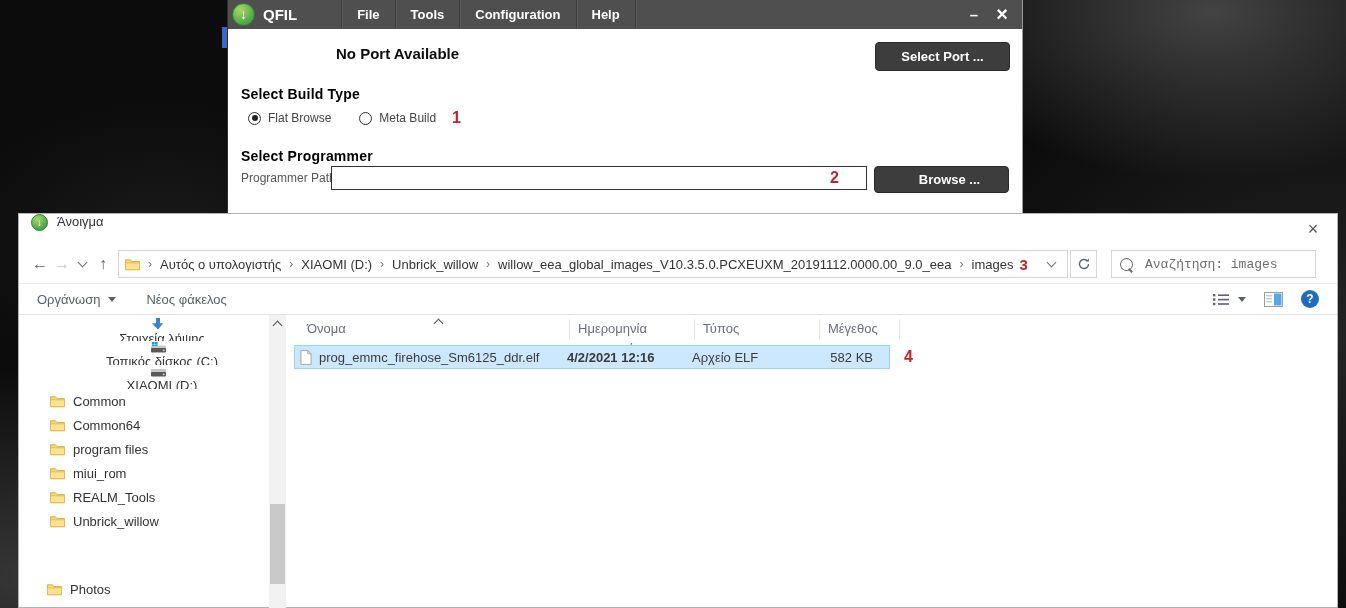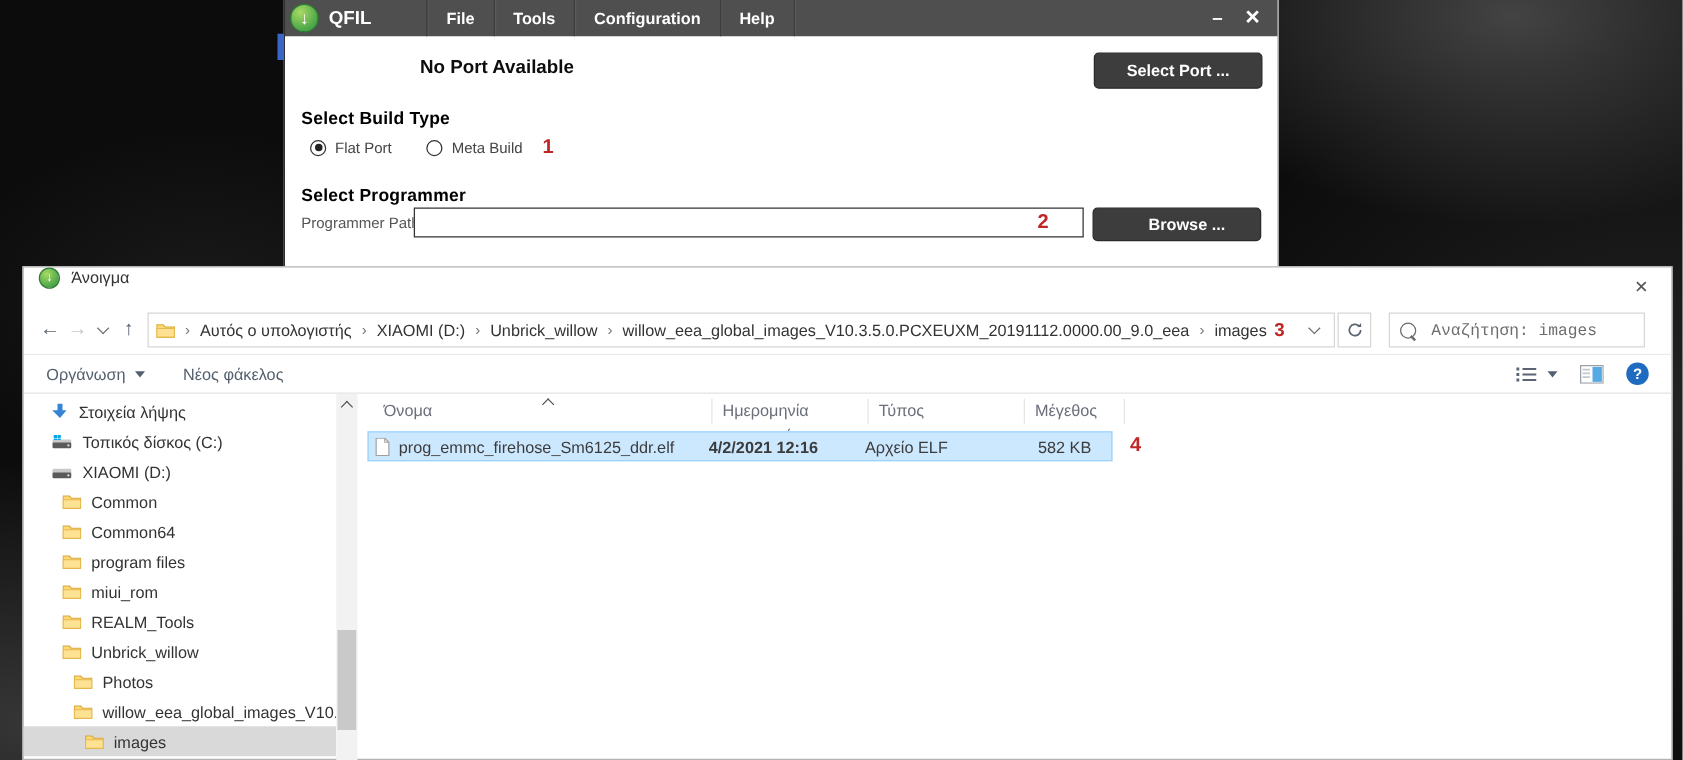--- a/index.html
+++ b/index.html
@@ -88,21 +88,21 @@
   .newfolder{margin-left:30px;}
   .toolbar-right{margin-left:auto;display:flex;align-items:center;}
   .view-group{display:flex;align-items:center;margin-right:18px;}
   .pane-icon{margin-right:18px;display:flex;}
   .help-circle{width:18px;height:18px;border-radius:50%;background:#1e6bc0;color:#fff;font-weight:bold;
                font-size:12px;text-align:center;line-height:18px;}
   .content{display:flex;height:calc(100% - 99px);position:relative;}
   .sidebar{width:250px;overflow:hidden;padding-top:2px;box-sizing:border-box;flex:none;}
   .tree-item{height:24px;display:flex;align-items:center;font-size:13px;color:#333;white-space:nowrap;overflow:hidden;}
   .tree-item .ticon{flex:none;margin-right:8px;display:flex;}
-  .ind0{padding-left:22px;} .ind1{padding-left:31px;} .ind2{padding-left:40px;} .ind3{padding-left:49px;}
+  .ind0{padding-left:36px;flex-direction:column;} .ind1{padding-left:31px;} .ind2{padding-left:28px;margin-top:44px;} .ind3{padding-left:49px;}
   .tree-item.selected{background:#d9d9d9;}
   .sidebar-scroll{width:17px;background:#f2f2f2;position:relative;flex:none;}
   .scroll-up{height:17px;display:flex;align-items:center;justify-content:center;}
   .chev-up{width:6px;height:6px;border-left:1.6px solid #505050;border-top:1.6px solid #505050;
            transform:rotate(45deg);margin-top:3px;}
   .scroll-thumb{position:absolute;left:1px;top:189px;width:15px;height:80px;background:#c9c9c9;}
   .filelist{flex:1;position:relative;padding-left:9px;}
   .cols{display:flex;height:28px;align-items:center;font-size:13px;color:#6a6f7b;position:relative;}
   .col{border-right:1px solid #e6e6e6;height:20px;line-height:20px;box-sizing:border-box;padding-left:8px;flex:none;}
   .col-name{width:275px;padding-left:12px;} .col-date{width:125px;} .col-type{width:125px;} .col-size{width:80px;}
@@ -136,21 +136,21 @@
       <div class="ctrl ctrl-close">×</div>
     </div>
   </div>
   <div class="qfil-body">
     <div class="no-port">No Port Available</div>
     <div class="btn-dark select-port">Select Port ...</div>
 
     <div class="section-heading h-build">Select Build Type</div>
     <div class="radio-row">
       <span class="radio checked"></span>
-      <span class="radio-label">Flat Port</span>
+      <span class="radio-label">Flat Browse</span>
       <span class="radio-gap"></span>
       <span class="radio"></span>
       <span class="radio-label">Meta Build</span>
       <span class="red-num red1">1</span>
     </div>
 
     <div class="section-heading h-prog">Select Programmer</div>
     <div class="path-label">Programmer Path</div>
     <input class="path-input" type="text" value="" style="">
     <span class="red-num red2">2</span>

